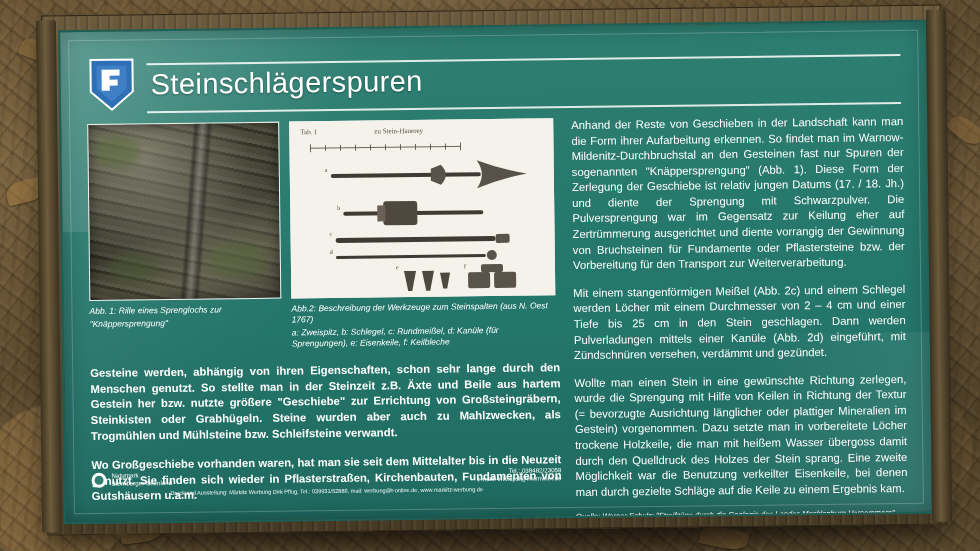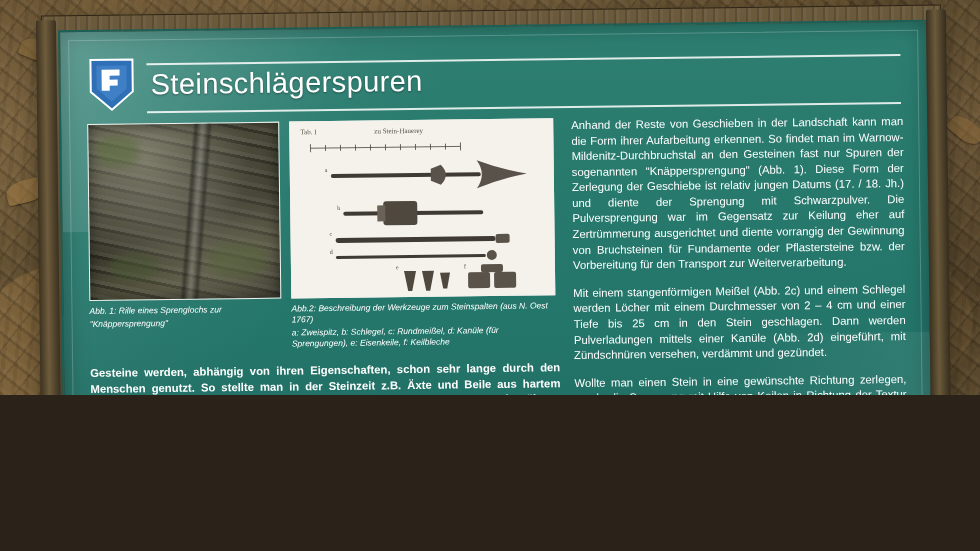--- a/index.html
+++ b/index.html
@@ -10,21 +10,21 @@
   body {
     width: 980px;
     height: 551px;
     overflow: hidden;
     font-family: "Liberation Sans", sans-serif;
   }
 
   #scene {
     position: relative;
     width: 980px;
-    height: 395px;
+    height: 551px;
     overflow: hidden;
   }
 
   
   .ground {
     position: absolute;
     inset: 0;
     background:
       radial-gradient(circle at 12% 12%, rgba(120,96,58,0.85) 0 60px, rgba(0,0,0,0) 62px),
       radial-gradient(circle at 80% 8%, rgba(108,86,52,0.8) 0 70px, rgba(0,0,0,0) 72px),

